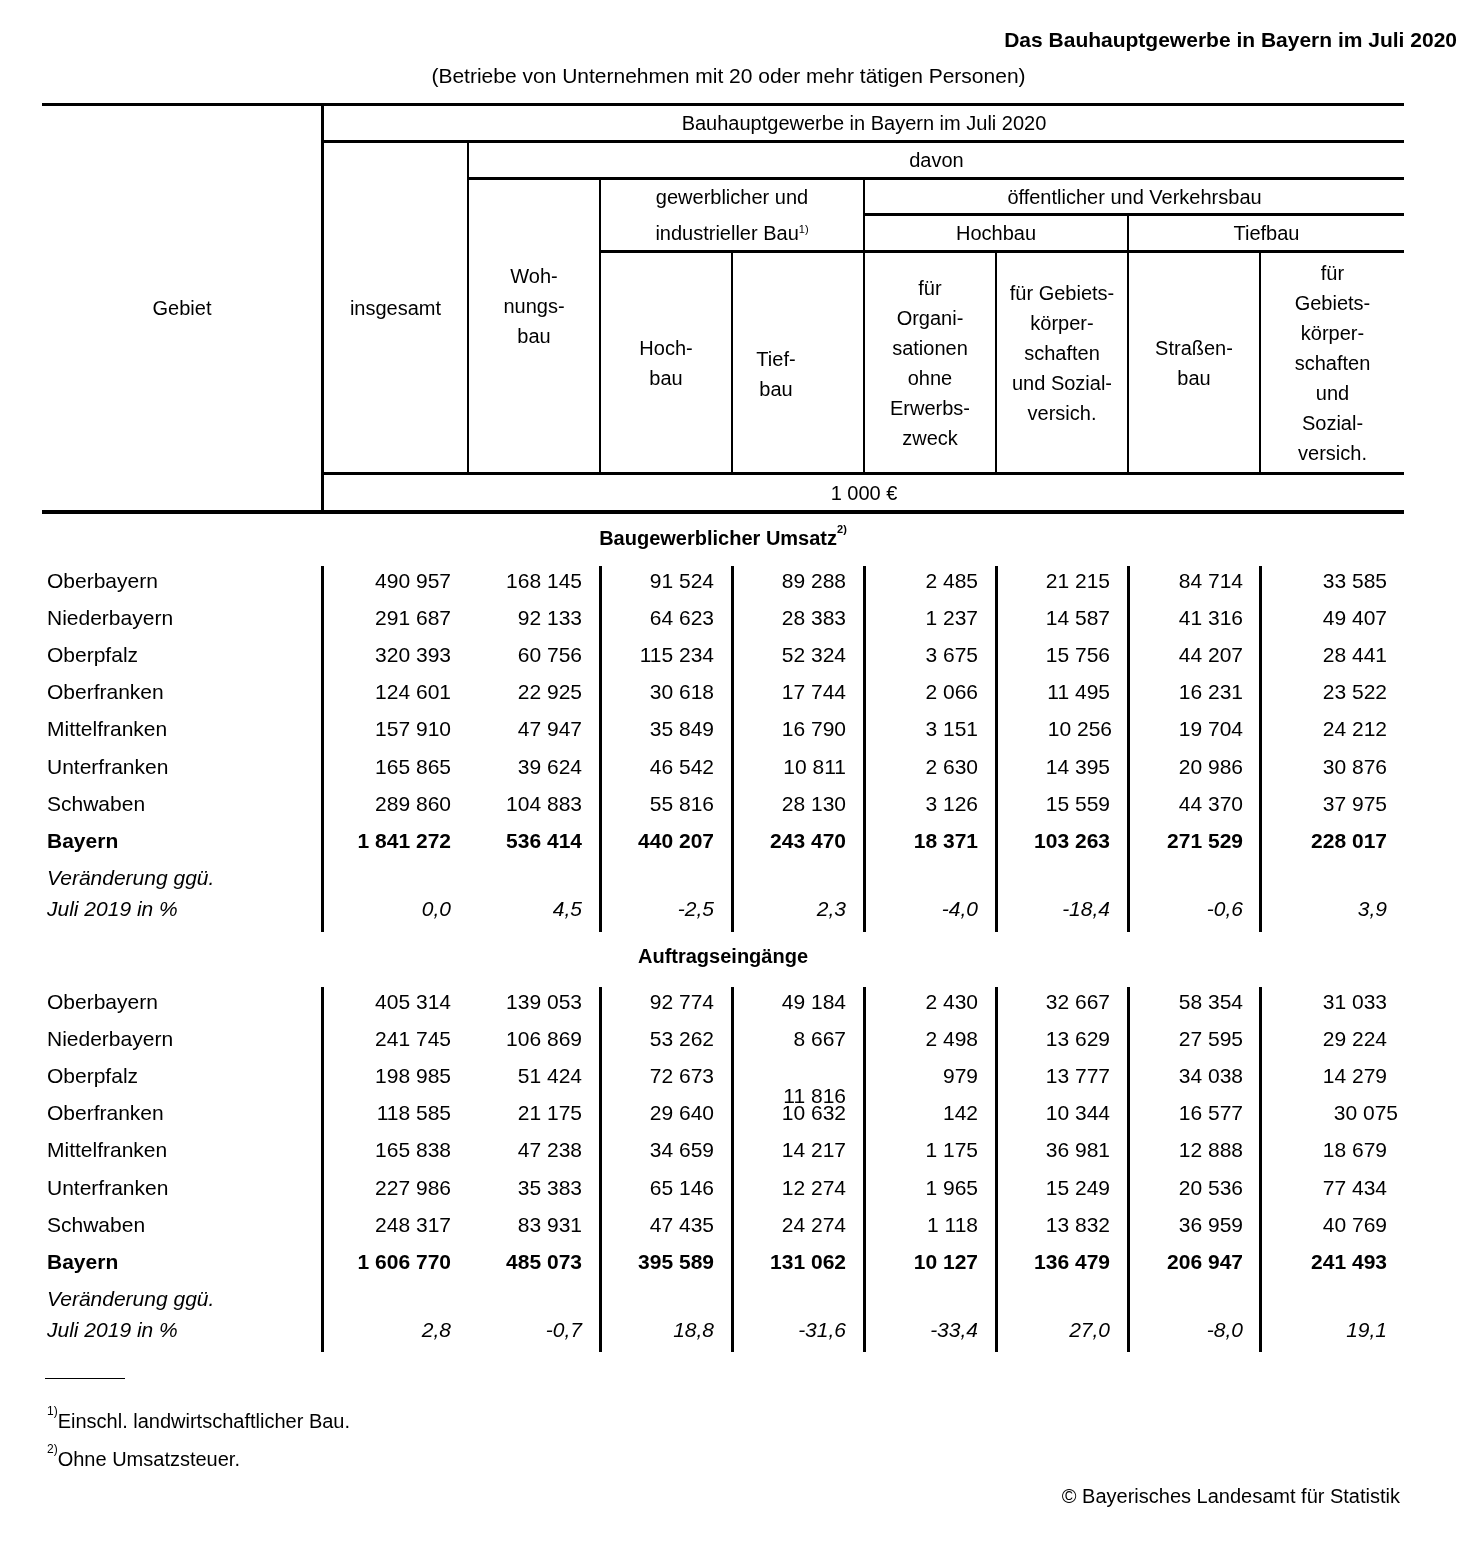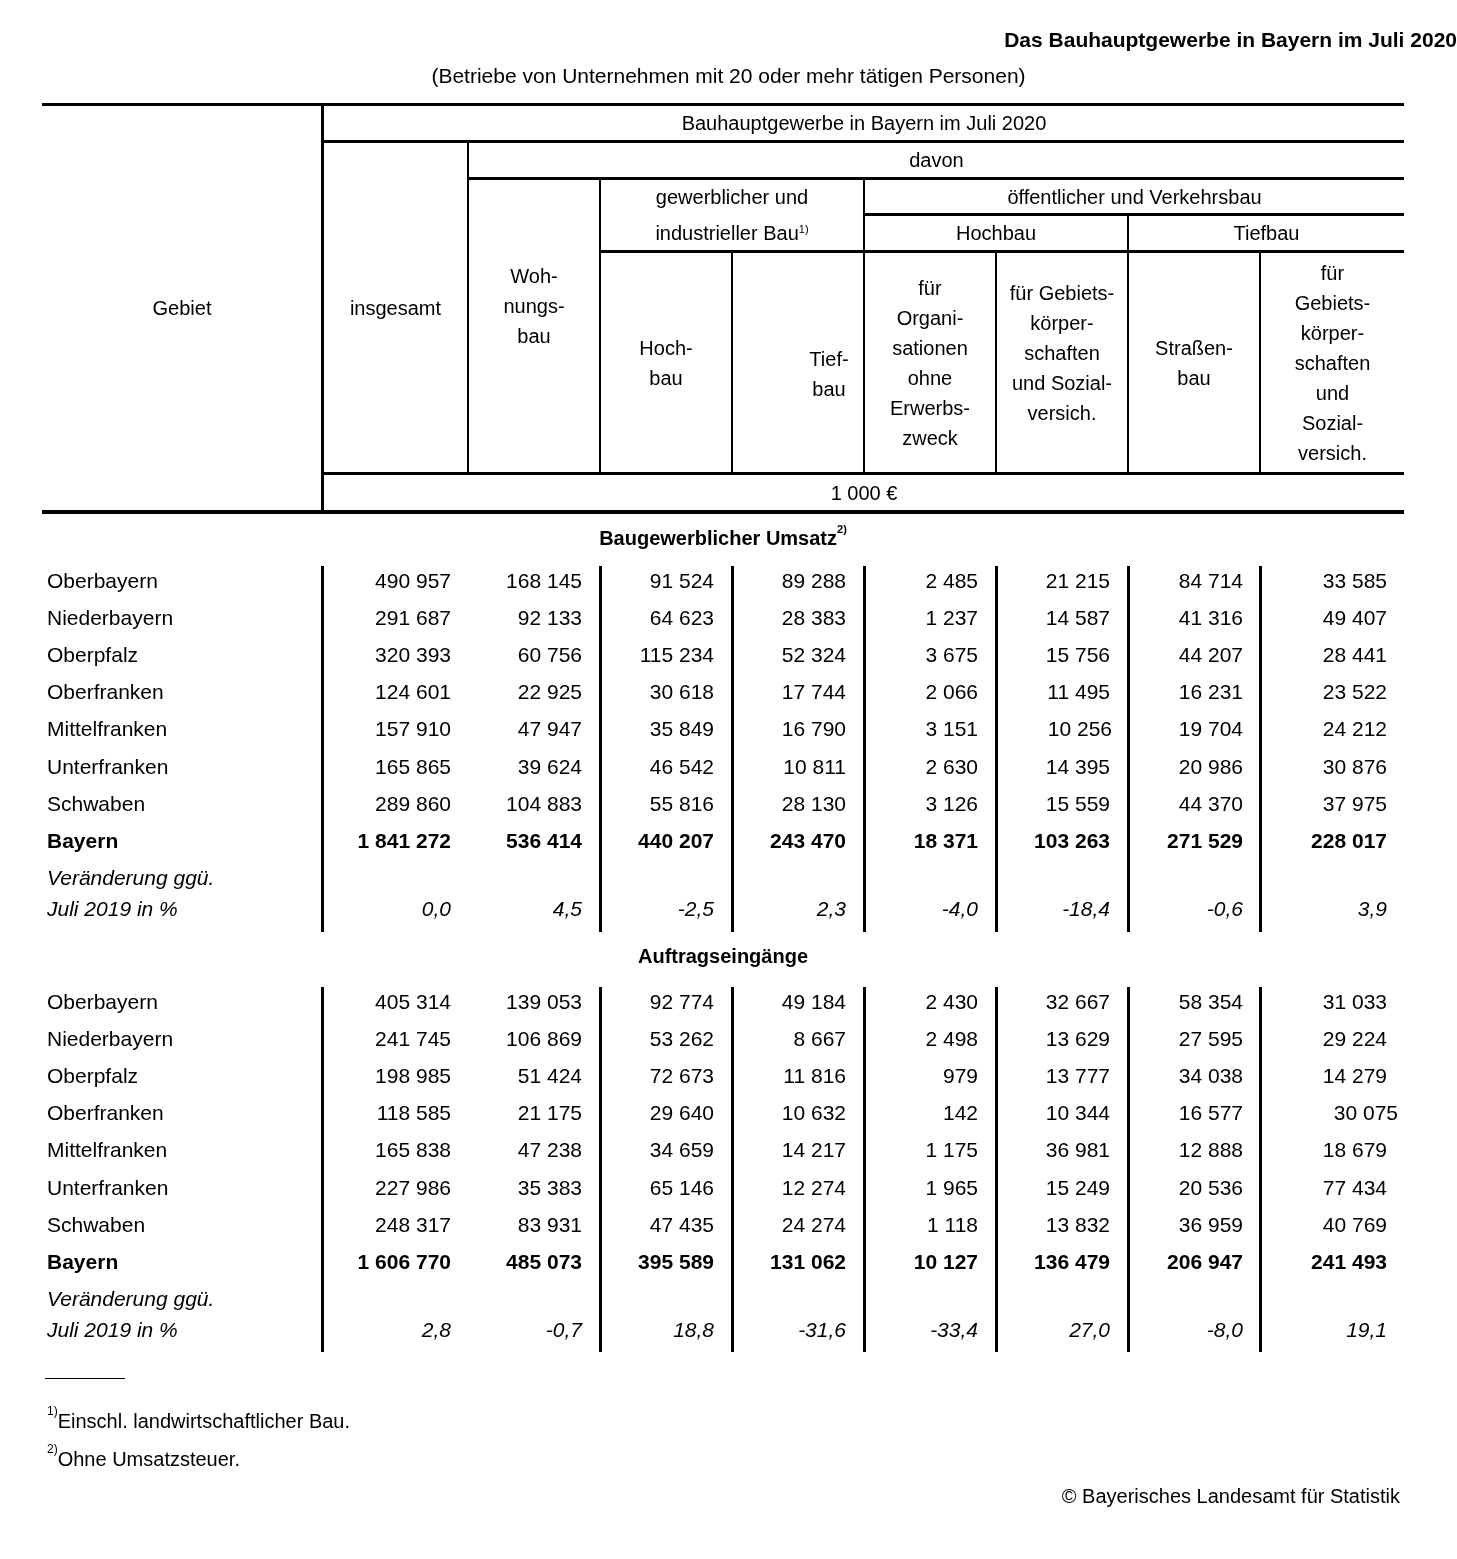--- a/index.html
+++ b/index.html
@@ -67,21 +67,21 @@
   <div class="hcell" style="left:865px;top:180px;width:539px;height:33px;">öffentlicher und Verkehrsbau</div>
   <div class="hcell" style="left:865px;top:216px;width:262px;height:34px;">Hochbau</div>
   <div class="hcell" style="left:1129px;top:216px;width:275px;height:34px;">Tiefbau</div>
 
   <div class="hcell" style="left:601px;top:253px;width:130px;height:219px;">
     <div>
         <div>Hoch-</div>
         <div>bau</div>
       </div>
   </div>
-  <div class="hcell" style="left:764px;top:253px;width:130px;height:242px;">
+  <div class="hcell" style="left:711px;top:253px;width:130px;height:242px;">
     <div>
         <div>Tief-</div>
         <div>bau</div>
       </div>
   </div>
   <div class="hcell" style="left:865px;top:253px;width:130px;height:219px;">
     <div>
       <div>für</div>
       <div>Organi-</div>
       <div>sationen</div>
@@ -259,21 +259,21 @@
       <div class="v" style="right: 479px;">2 498</div>
       <div class="v" style="right: 347px;">13 629</div>
       <div class="v" style="right: 214px;">27 595</div>
       <div class="v" style="right: 70px;">29 224</div>
     </div>
     <div class="row " style="top: 1064.2px;">
       <div class="label">Oberpfalz</div>
       <div class="v" style="right: 1006px;">198 985</div>
       <div class="v" style="right: 875px;">51 424</div>
       <div class="v" style="right: 743px;">72 673</div>
-      <div class="v" style="right: 611px;">11 816</div>
+      <div class="v" style="right: 611px; margin-top: 20px;">11 816</div>
       <div class="v" style="right: 479px;">979</div>
       <div class="v" style="right: 347px;">13 777</div>
       <div class="v" style="right: 214px;">34 038</div>
       <div class="v" style="right: 70px;">14 279</div>
     </div>
     <div class="row " style="top: 1101.3px;">
       <div class="label">Oberfranken</div>
       <div class="v" style="right: 1006px;">118 585</div>
       <div class="v" style="right: 875px;">21 175</div>
       <div class="v" style="right: 743px;">29 640</div>

